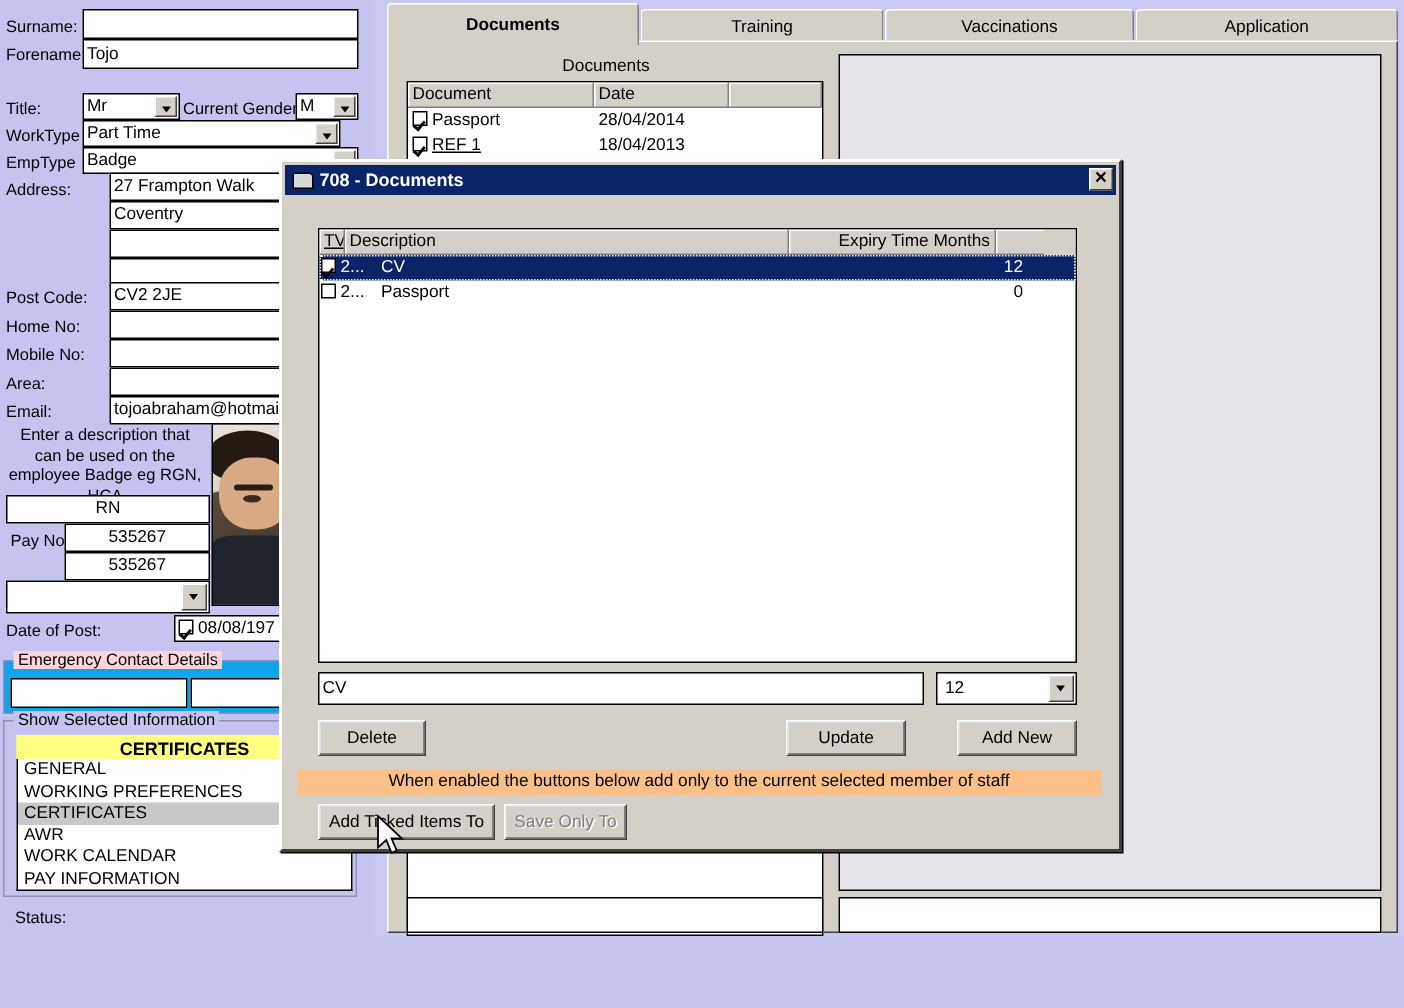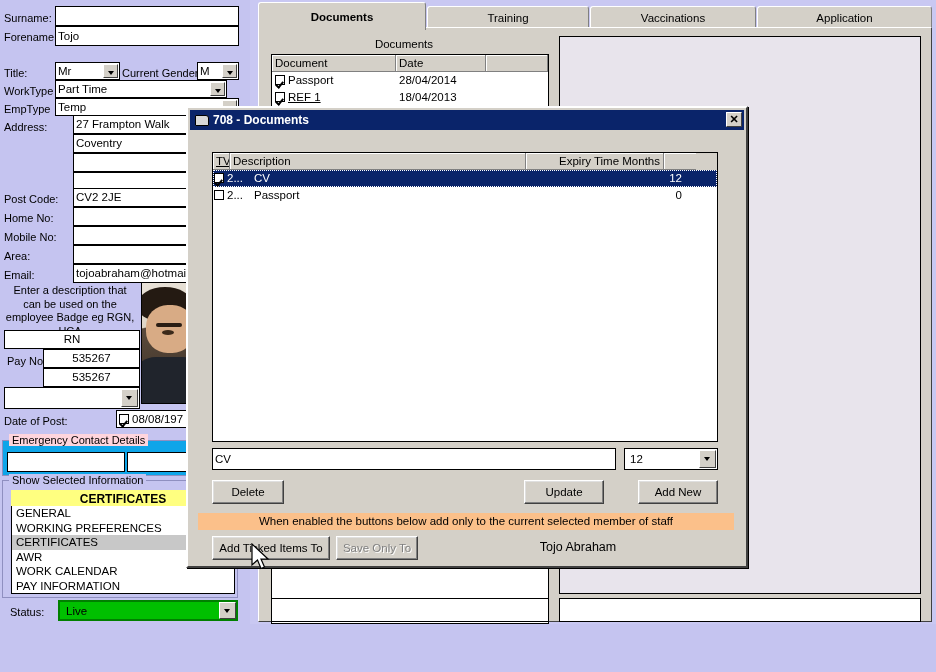--- a/index.html
+++ b/index.html
@@ -219,21 +219,21 @@
     </div>
 
     <div class="lbl" style="position:absolute;left:4px;top:85px;">WorkType</div>
     <div class="combo" style="position:absolute;left:55px;top:80px;width:172px;">
       <span>Part Time</span>
       <span class="arrow"></span>
     </div>
 
     <div class="lbl" style="position:absolute;left:4px;top:103px;">EmpType</div>
     <div class="combo" style="position:absolute;left:55px;top:98px;width:184px;">
-      <span>Temp</span>
+      <span>Badge</span>
       <span class="arrow"></span>
     </div>
 
     <div class="lbl" style="position:absolute;left:4px;top:121px;">Address:</div>
     <div class="field" style="position:absolute;left:73px;top:115px;width:166px;height:19px;line-height:17px;">27 Frampton Walk</div>
     <div class="field" style="position:absolute;left:73px;top:134px;width:166px;height:19px;line-height:17px;">Coventry</div>
     <div class="field" style="position:absolute;left:73px;top:153px;width:166px;height:19px;line-height:17px;"></div>
     <div class="field" style="position:absolute;left:73px;top:172px;width:166px;height:19px;line-height:17px;"></div>
 
     <div class="lbl" style="position:absolute;left:4px;top:193px;">Post Code:</div>
@@ -290,24 +290,20 @@
         <div class="li">GENERAL</div>
         <div class="li">WORKING PREFERENCES</div>
         <div class="li sel">CERTIFICATES</div>
         <div class="li">AWR</div>
         <div class="li">WORK CALENDAR</div>
         <div class="li">PAY INFORMATION</div>
       </div>
     </div>
 
     <div class="lbl" style="position:absolute;left:10px;top:606px;">Status:</div>
-    <div class="combo" style="position:absolute;left:58px;top:600px;width:180px;height:21px;line-height:19px;background:#00c000;border:2px solid #008000;padding-left:6px;">
-      <span>Live</span>
-      <span class="arrow" style="height:17px;top:0px;width:17px;right:0px;"></span>
-    </div>
   </div>
 
   <div id="main-area">
     <div id="tabstrip">
       <div class="tab active" style="left:0px;width:168px;">Documents</div>
       <div class="tab" style="left:169px;width:162px;">Training</div>
       <div class="tab" style="left:332px;width:166px;">Vaccinations</div>
       <div class="tab" style="left:499px;width:175px;">Application</div>
     </div>
 
@@ -393,20 +389,19 @@
     </div>
 
     <div class="btn95" style="position:absolute;left:24px;top:372px;width:72px;height:24px;">Delete</div>
     <div class="btn95" style="position:absolute;left:336px;top:372px;width:80px;height:24px;">Update</div>
     <div class="btn95" style="position:absolute;left:450px;top:372px;width:80px;height:24px;">Add New</div>
 
     <div id="banner">When enabled the buttons below add only to the current selected member of staff</div>
 
     <div class="btn95" style="position:absolute;left:24px;top:428px;width:118px;height:24px;">Add Ticked Items To</div>
     <div class="btn95 disabled" style="position:absolute;left:148px;top:428px;width:82px;height:24px;">Save Only To</div>
-    <div style="position:absolute;left:280px;top:432px;width:220px;text-align:center;font-size:12.5px;color:#000;">Tojo Abraham</div>
   </div>
 
   <svg id="cursor" width="24" height="32" viewBox="0 0 24 32">
     <polygon points="1,1 1,22 6.5,17 10,25.5 13.5,24 10,16 17,16" fill="#fff" stroke="#000" stroke-width="1.2"></polygon>
   </svg>
 
 </div>
 
 </body></html>

